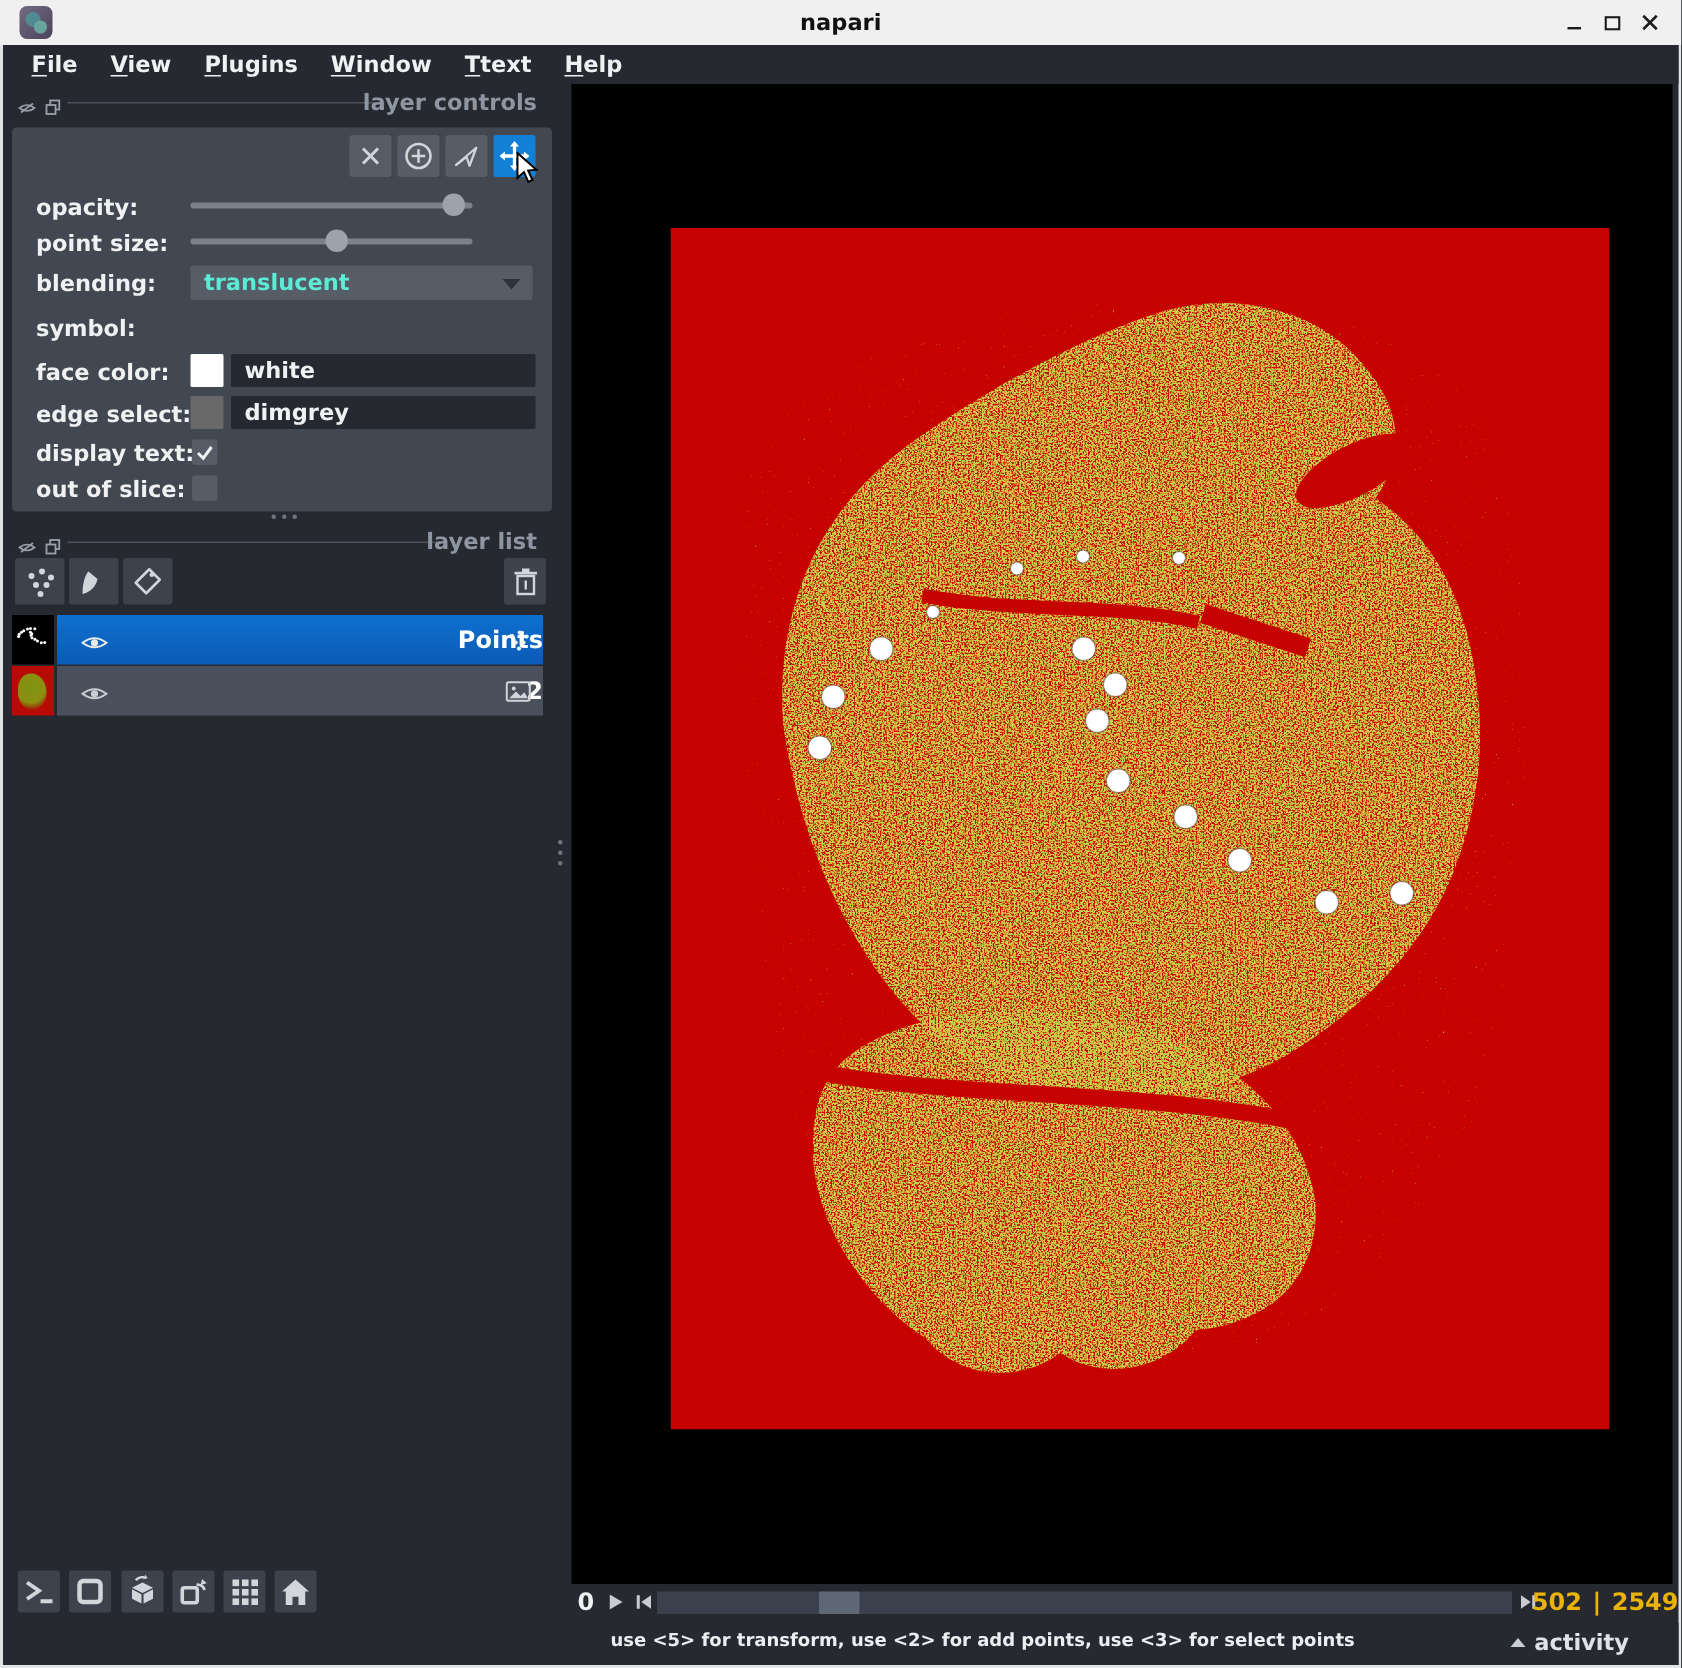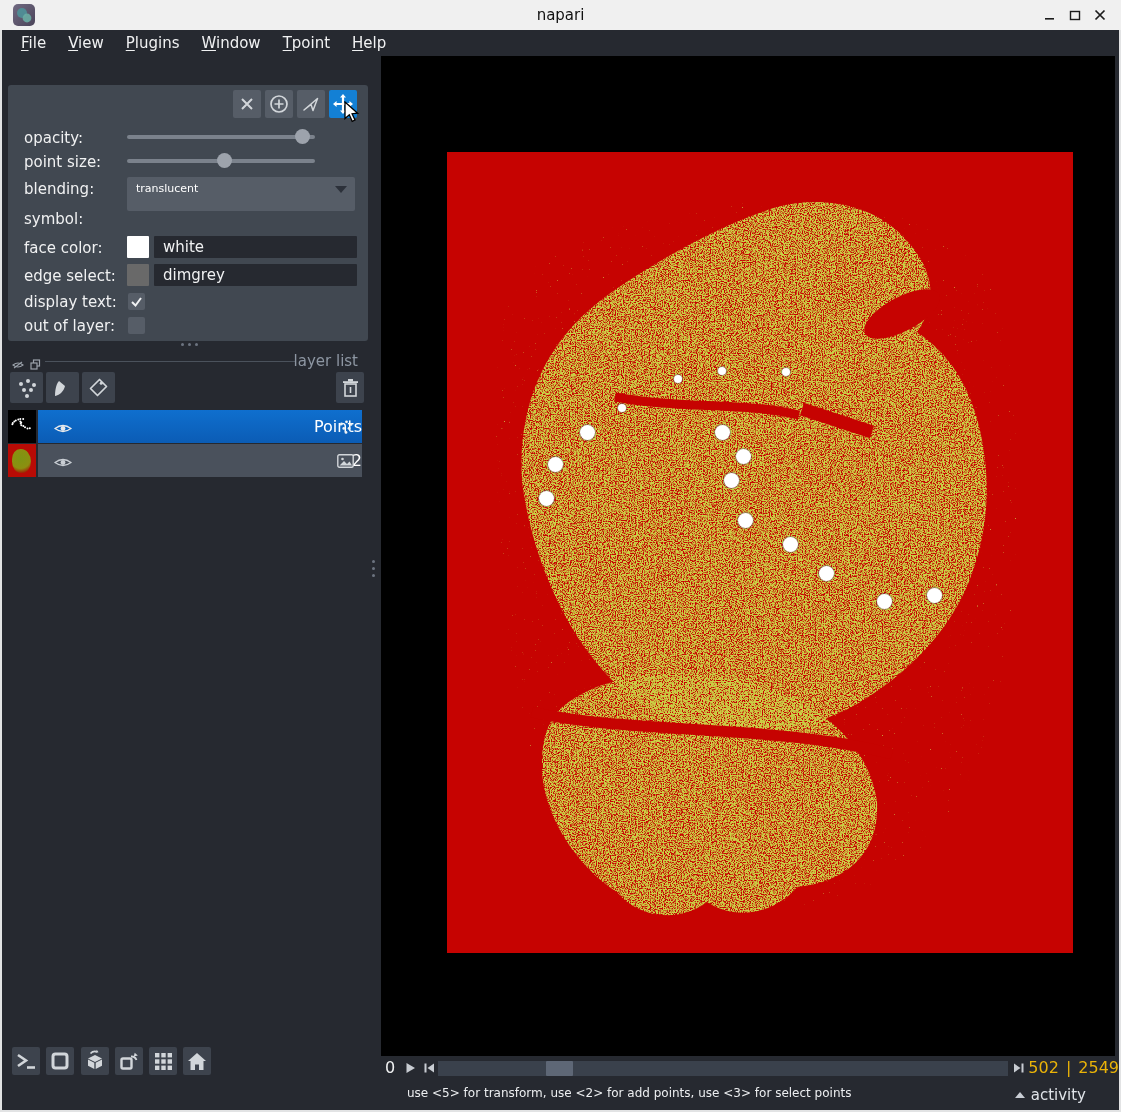--- a/index.html
+++ b/index.html
@@ -1,17 +1,17 @@
 <!DOCTYPE html>
 <html><head>
 <meta charset="utf-8">
 <style>
   html,body{margin:0;padding:0;background:#111;}
   #app{position:relative;width:1121px;height:1112px;background:#262930;overflow:hidden;
-       font-family:"DejaVu Sans","Liberation Sans",sans-serif;box-shadow:inset 0 0 0 2px #e2e3e4;}
+       font-family:"DejaVu Sans","Liberation Sans",sans-serif;box-shadow:inset 0 0 0 2px #e2e3e4;font-weight:bold;}
   
   .titlebar{position:absolute;left:0;top:0;width:100%;height:30px;background:#f0f0f0;}
   .logo{position:absolute;left:13px;top:4px;width:22px;height:22px;border-radius:5px;
         background:linear-gradient(135deg,#716a82,#4b4459);}
   .win-title{position:absolute;left:0;top:0;width:100%;height:30px;line-height:30px;text-align:center;
         font-size:15px;color:#111;}
   .winbtn{position:absolute;top:4px;width:22px;height:22px;display:flex;align-items:center;justify-content:center;}
   
   .menubar{position:absolute;left:2px;top:30px;width:1117px;height:26px;background:#262930;
         display:flex;align-items:center;padding-left:8px;box-sizing:border-box;gap:0;}
@@ -24,22 +24,22 @@
   .phead .hico{position:absolute;top:3px;}
   
   .ctrlbox{position:absolute;left:8px;top:85px;width:360px;height:256px;background:#414851;border-radius:3px;}
   .lbl{position:absolute;left:24px;font-size:15px;color:#f0f1f2;}
   .val{position:absolute;font-size:15px;color:#f0f1f2;text-align:right;right:14px;}
   .toolbtn{position:absolute;top:90px;width:28px;height:28px;background:#565d67;border-radius:2px;
         display:flex;align-items:center;justify-content:center;}
   .toolbtn.active{background:#1380d5;}
   .slider-track{position:absolute;height:4px;border-radius:2px;background:#7b828c;width:188px;left:127px;}
   .slider-handle{position:absolute;width:15px;height:15px;border-radius:50%;background:#9da3ac;top:-6px;}
-  .combo{position:absolute;left:127px;width:228px;height:34px;background:#565d67;border-radius:2px;
-        color:#ffffff;font-size:11px;line-height:23px;padding-left:9px;box-sizing:border-box;}
+  .combo{position:absolute;left:127px;width:228px;height:23px;background:#565d67;border-radius:2px;
+        color:#5eead4;font-size:15px;line-height:23px;padding-left:9px;box-sizing:border-box;}
   .combo .arrow{position:absolute;right:8px;top:9px;width:0;height:0;border-left:6px solid transparent;
         border-right:6px solid transparent;border-top:7px solid #2c313a;}
   .swatch{position:absolute;left:127px;width:22px;height:22px;border-radius:1px;}
   .cfield{position:absolute;left:154px;width:203px;height:22px;background:#262930;border-radius:1px;
         color:#f0f1f2;font-size:15px;line-height:22px;padding-left:9px;box-sizing:border-box;}
   .checkbox{position:absolute;left:128px;width:17px;height:17px;background:#565d67;border-radius:2px;}
   
   .hdots{position:absolute;left:181px;top:343px;width:18px;display:flex;gap:4px;}
   .hdots i,.vdots i{width:3px;height:3px;border-radius:50%;background:#6c7480;display:block;}
   .vdots{position:absolute;left:372px;top:560px;display:flex;flex-direction:column;gap:4px;}
@@ -103,24 +103,40 @@
           <path d="M1.5 1.5 L10.5 10.5 M10.5 1.5 L1.5 10.5" stroke="#1c1c1c" stroke-width="1.7"></path>
         </svg>
     </div>
   </div>
 
   <div class="menubar">
     <div class="menu-item"><span class="mn">F</span><span>ile</span></div>
     <div class="menu-item"><span class="mn">V</span><span>iew</span></div>
     <div class="menu-item"><span class="mn">P</span><span>lugins</span></div>
     <div class="menu-item"><span class="mn">W</span><span>indow</span></div>
-    <div class="menu-item"><span class="mn">T</span><span>point</span></div>
+    <div class="menu-item"><span class="mn">T</span><span>text</span></div>
     <div class="menu-item"><span class="mn">H</span><span>elp</span></div>
   </div>
 
+  <div class="phead" style="top:59px">
+    <span class="hico" style="left:2px">
+      <svg width="12" height="10">
+          <path d="M1 5 Q6 1 11 5 Q6 9 1 5Z" fill="none" stroke="#9aa1aa" stroke-width="1.1"></path>
+          <path d="M2 8 L10 2" stroke="#9aa1aa" stroke-width="1.1"></path>
+        </svg>
+    </span>
+    <span class="hico" style="left:20px">
+      <svg width="11" height="11">
+          <rect x="3.5" y="1" width="6" height="6" fill="none" stroke="#9aa1aa" stroke-width="1.2"></rect>
+          <rect x="1" y="4" width="6" height="6" fill="#262930" stroke="#9aa1aa" stroke-width="1.2"></rect>
+        </svg>
+    </span>
+    <span class="rule" style="width:208px"></span>
+    <span class="ptitle">layer controls</span>
+  </div>
 
   <div class="ctrlbox"></div>
 
   <div class="toolbtn" style="left:233px">
     <svg width="16" height="16">
         <path d="M3 3 L13 13 M13 3 L3 13" stroke="#d2d6da" stroke-width="2"></path>
       </svg>
   </div>
   <div class="toolbtn" style="left:265px">
     <svg width="20" height="20">
@@ -167,21 +183,21 @@
   <div class="swatch" style="top: 264px; background: rgb(105, 105, 105);" id="edge-swatch"></div>
   <div class="cfield" style="top:264px"><span>dimgrey</span></div>
 
   <div class="lbl" style="top:293px">display text:</div>
   <div class="checkbox" style="top:293px">
     <svg width="17" height="17">
         <path d="M4 9 L7.5 12.5 L13 5" fill="none" stroke="#f0f1f2" stroke-width="2"></path>
       </svg>
   </div>
 
-  <div class="lbl" style="top:317px">out of layer:</div>
+  <div class="lbl" style="top:317px">out of slice:</div>
   <div class="checkbox" style="top:317px"></div>
 
   <div class="hdots">
       <i></i>
       <i></i>
       <i></i>
     </div>
   <div class="vdots">
       <i></i>
       <i></i>

